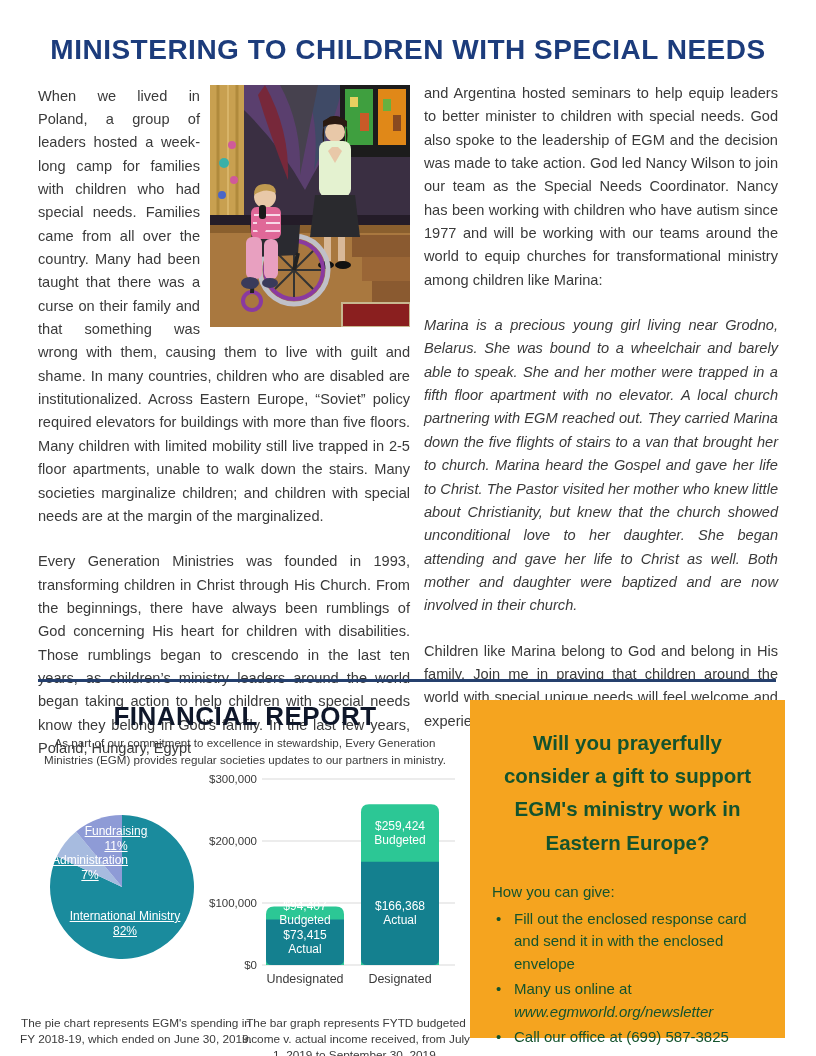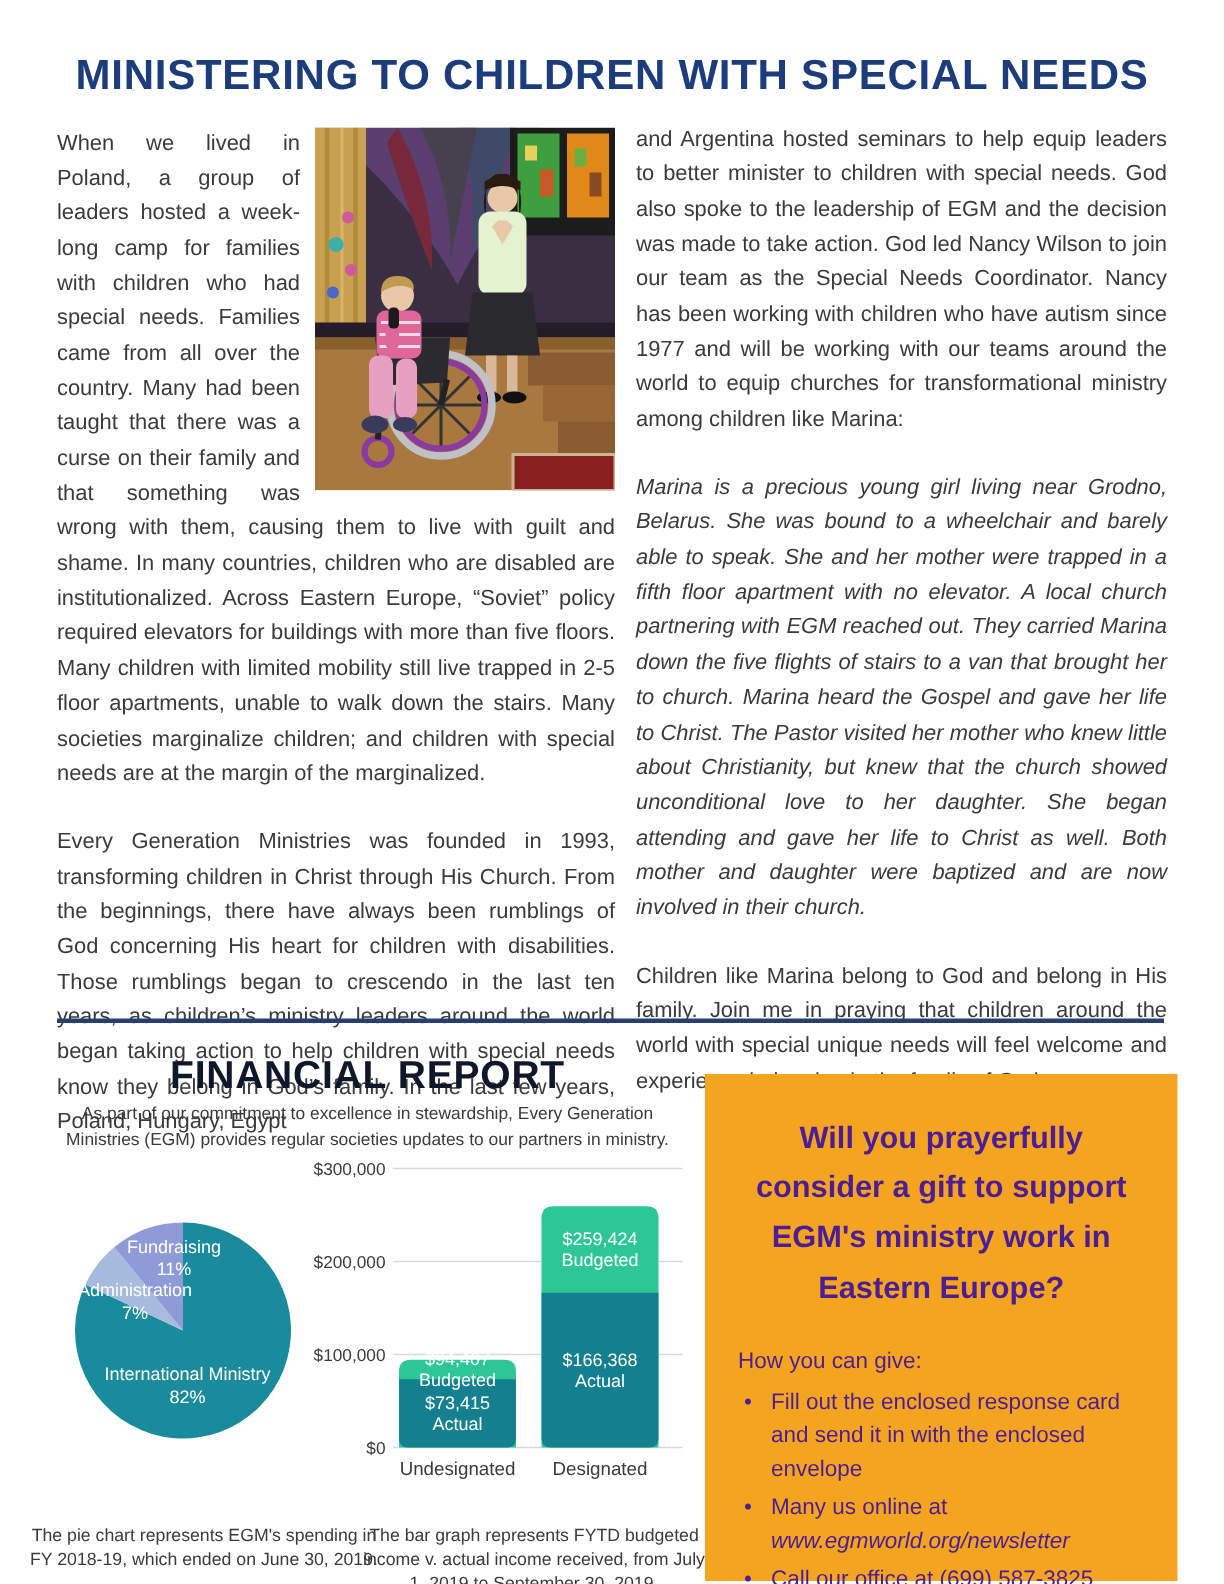--- a/index.html
+++ b/index.html
@@ -29,40 +29,40 @@
   .fin-head {
     position: absolute; top: 701px; left: 30px; width: 430px;
     text-align: center; color: #0f172a; font-size: 26px; font-weight: bold; letter-spacing: .5px;
   }
   .fin-sub {
     position: absolute; top: 735px; left: 40px; width: 410px;
     text-align: center; color: #3a3a3a; font-size: 11.6px; line-height: 1.45;
   }
 
   .pie-block { position: absolute; left: 42px; top: 807px; width: 160px; height: 160px; }
-  .pie-label { position: absolute; color: #ffffff; font-size: 12px; line-height: 15px; text-align: center; }
+  .pie-label { position: absolute; color: #ffffff; font-size: 12px; line-height: 15px; text-align: center; text-decoration: underline; }
   .pie-label-fundraising   { left: 24px;  top: 17px;  width: 100px; }
   .pie-label-administration{ left: -10px; top: 46px;  width: 116px; }
   .pie-label-international { left: 16px;  top: 102px; width: 134px; }
 
   .pie-caption {
     position: absolute; left: 18px; top: 1016px; width: 236px;
     text-align: center; font-size: 11.8px; line-height: 1.35; color: #3a3a3a;
   }
 
   .bar-block { position: absolute; left: 205px; top: 770px; width: 260px; height: 230px; }
   .bar-caption {
     position: absolute; left: 238px; top: 1016px; width: 236px;
     text-align: center; font-size: 11.8px; line-height: 1.35; color: #3a3a3a;
   }
   svg text { font-family: "Liberation Sans", sans-serif; }
 
   .donation-box {
     position: absolute; left: 470px; top: 700px; width: 315px; height: 338px;
-    background: #f5a41f; color: #4c1d95; padding: 26px 20px 20px 20px; margin-top: 16px;
+    background: #f5a41f; color: #14532d; padding: 26px 20px 20px 20px;
   }
   .donation-heading {
     font-size: 20.5px; font-weight: bold; text-align: center; line-height: 1.62; margin-bottom: 24px;
   }
   .donation-intro { font-size: 15px; margin-bottom: 8px; margin-left: 2px; }
   .donation-list { list-style: none; }
   .donation-list li {
     position: relative; padding-left: 24px; font-size: 15px; line-height: 1.5; margin-bottom: 3px;
   }
   .donation-list li::before { content: "•"; position: absolute; left: 6px; top: 0; }

